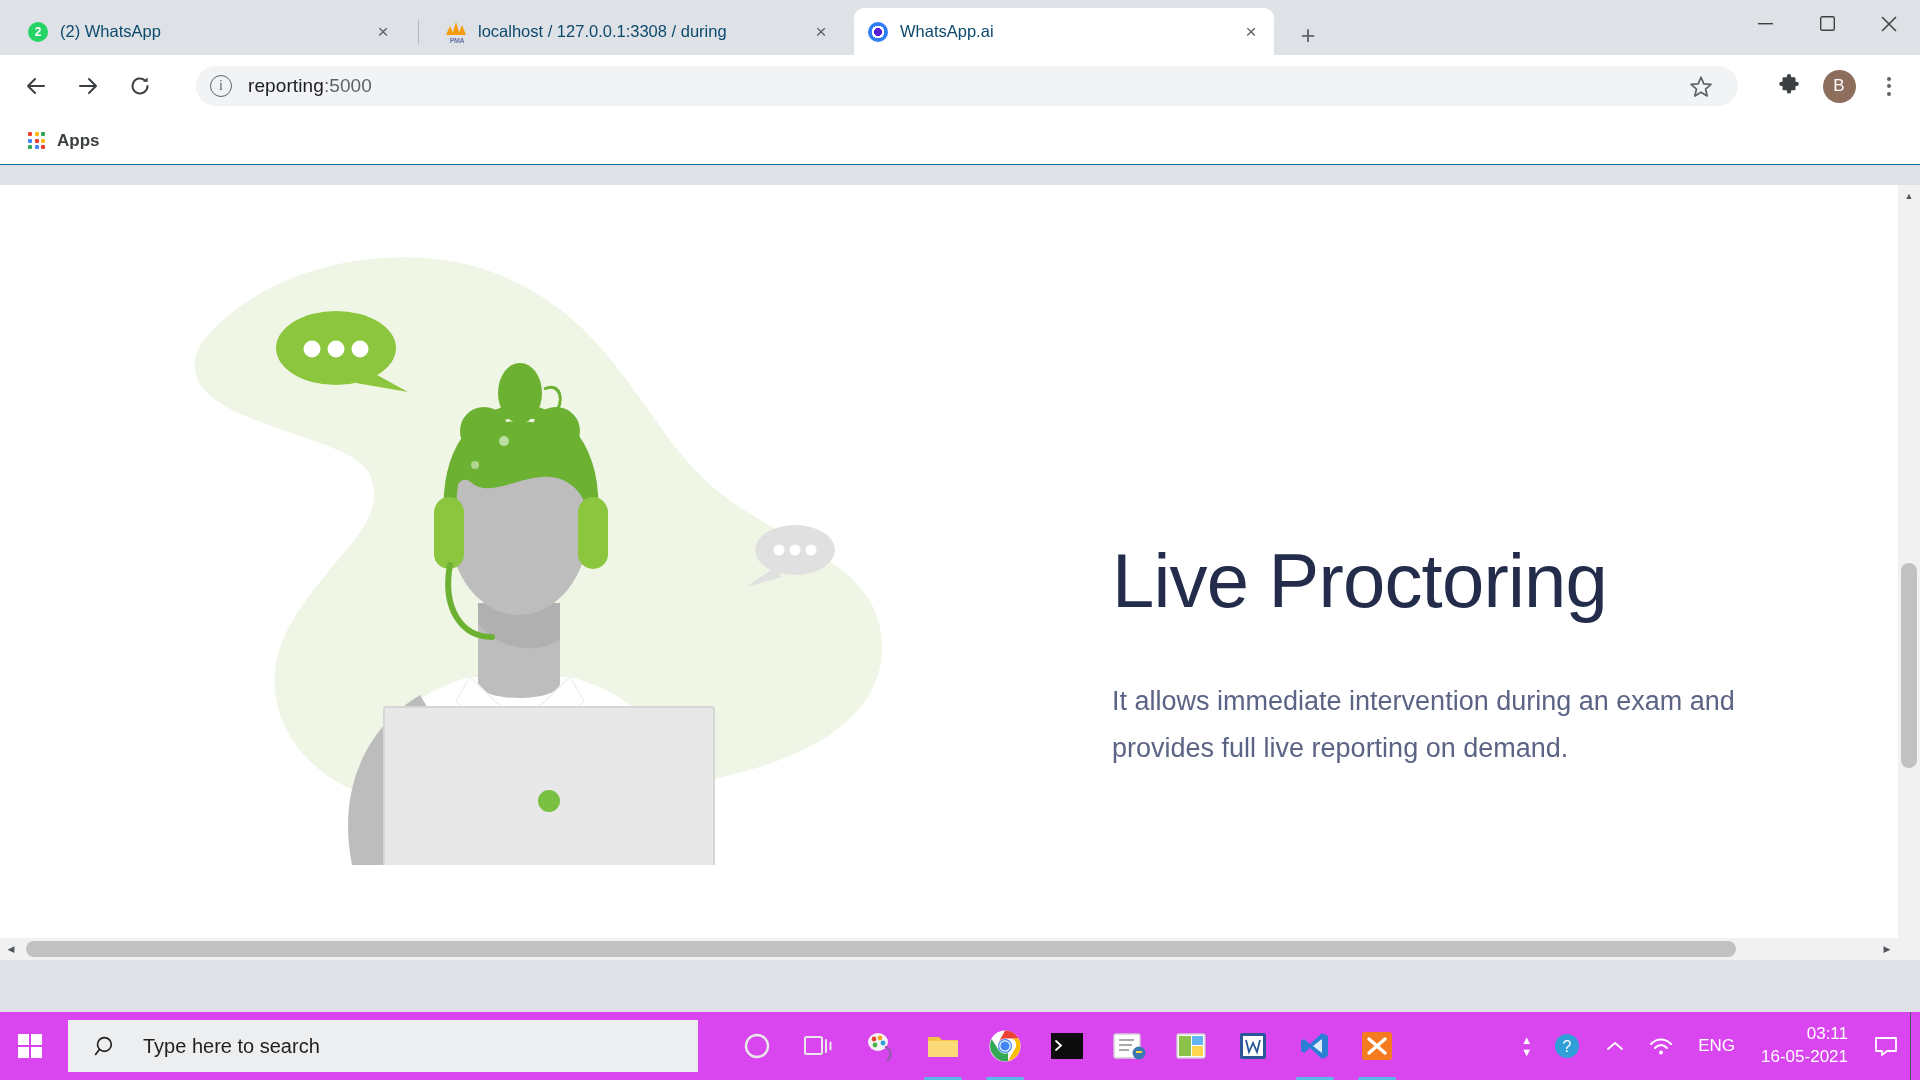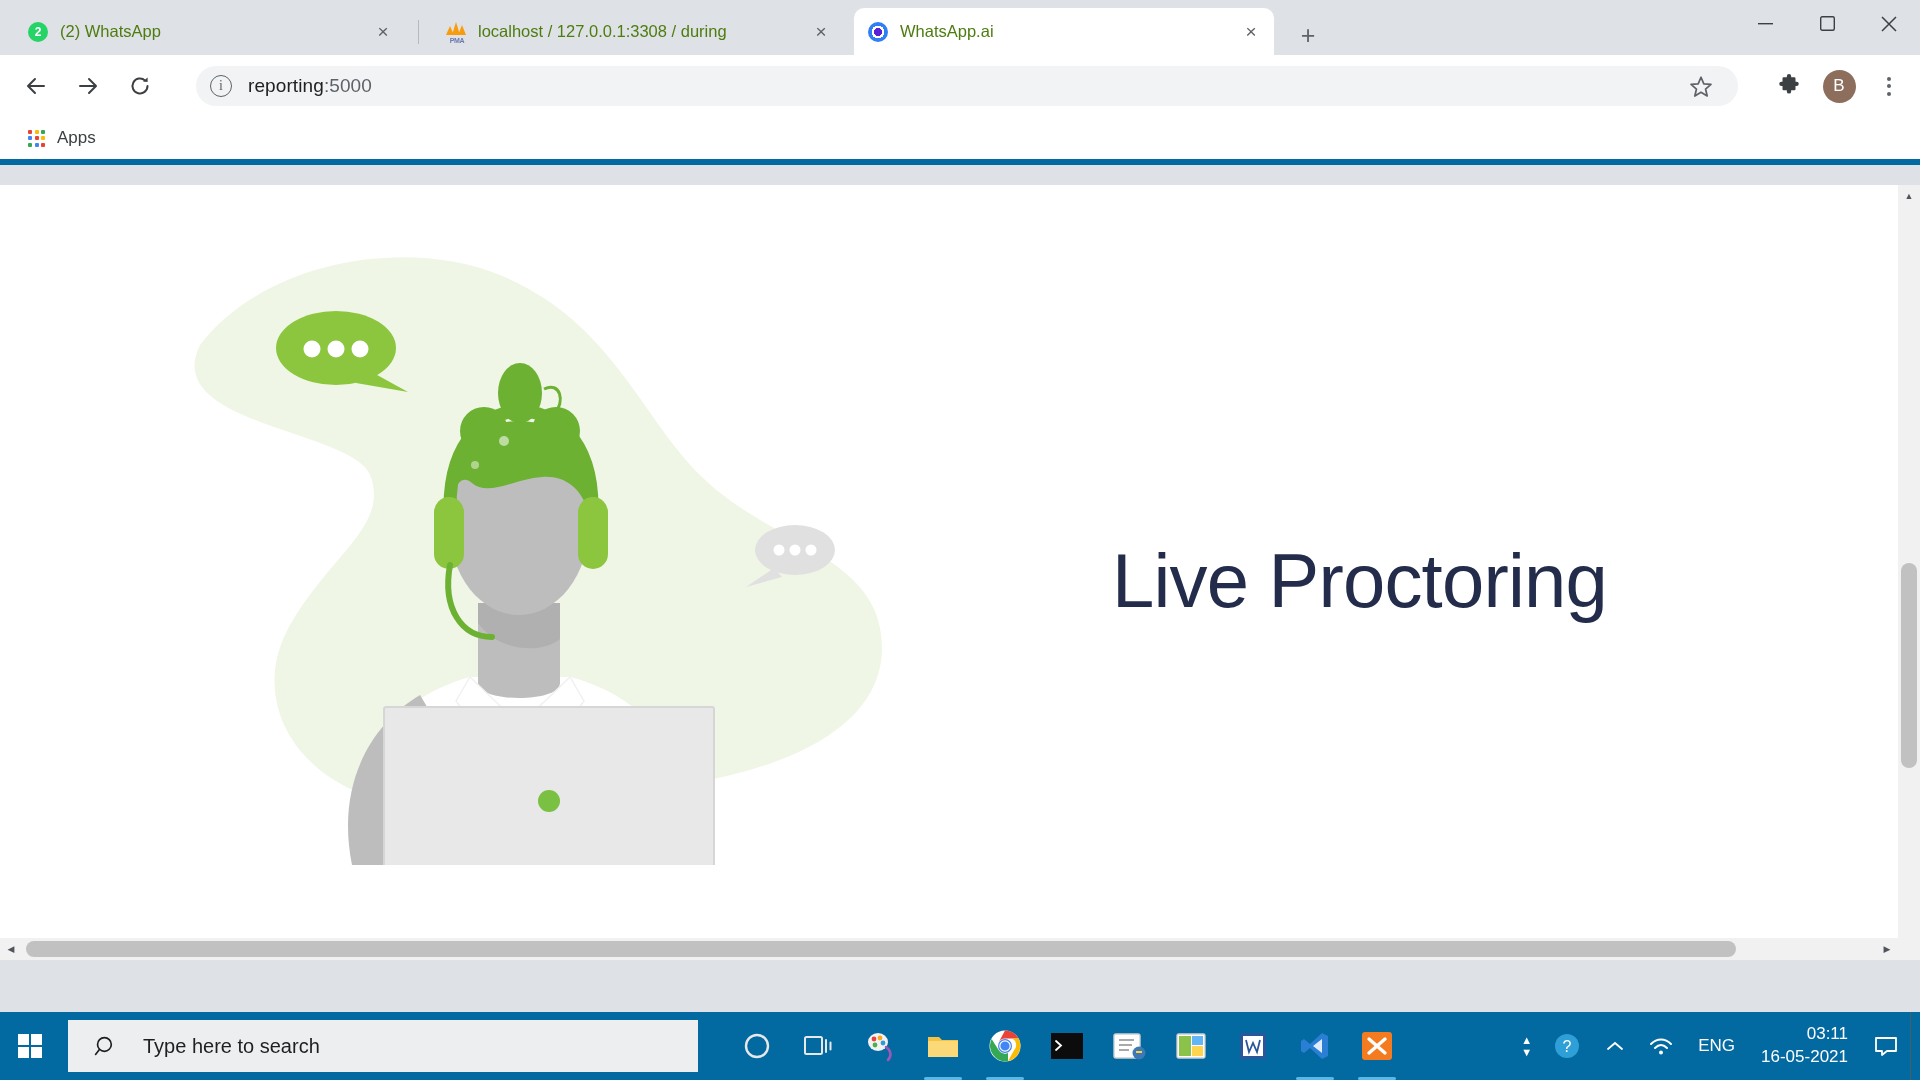--- a/index.html
+++ b/index.html
@@ -21,21 +21,21 @@
     position:absolute; top:8px; height:47px;
     display:flex; align-items:center;
     border-radius:10px 10px 0 0;
     padding:0 10px 0 14px;
   }
   .tab.inactive { background:#dee1e6; }
   .tab.active { background:#ffffff; }
 
   .tab-favicon { width:20px; height:20px; flex:0 0 20px; margin-right:12px; position:relative; }
   .tab-title {
-    font-size:16.5px; color:#4d7c0f; white-space:nowrap; overflow:hidden;
+    font-size:16.5px; color:#0c4a6e; white-space:nowrap; overflow:hidden;
     flex:1 1 auto;
   }
   .tab.inactive .tab-title { -webkit-mask-image:linear-gradient(to right,#000 85%,transparent 100%); mask-image:linear-gradient(to right,#000 85%,transparent 100%); }
   .tab-close {
     width:26px; height:26px; flex:0 0 26px; margin-left:6px;
     display:flex; align-items:center; justify-content:center;
     color:#5f6368; font-size:19px; line-height:1; border-radius:50%;
   }
   .tab-sep { position:absolute; width:1px; height:24px; background:#b6babf; top:20px; }
 
@@ -101,21 +101,21 @@
     width:33px; height:33px; border-radius:50%; background:#8d6e5c;
     display:flex; align-items:center; justify-content:center;
     color:#fff; font-size:17px;
   }
   .kebab { display:flex; flex-direction:column; gap:3.5px; align-items:center; }
   .kebab i { width:4px; height:4px; border-radius:50%; background:#5f6368; display:block; }
 
   
   .bookmarks {
     height:48px; background:#ffffff; display:flex; align-items:center;
-    position:relative; border-bottom:6px solid #0369a1;
+    position:relative; border-bottom:1px solid #0369a1;font-weight:bold;
   }
   .bm-apps { display:flex; align-items:center; margin-left:18px; padding:6px 10px; border-radius:4px; }
   .apps-grid { display:grid; grid-template-columns:repeat(3,4px); grid-template-rows:repeat(3,4px); gap:2.5px; margin-right:12px; }
   .apps-grid i { width:4px; height:4px; border-radius:1px; display:block; }
   .bm-label { font-size:17px; color:#3c4043; }
   .bm-right { position:absolute; right:16px; display:flex; align-items:center; }
   .bm-divider { width:1px; height:26px; background:#cdd1d5; margin:0 16px; }
   .folder-icon {
     width:19px; height:17px; background:#f7cc52; border-radius:2px 2px 3px 2px;
     margin-right:12px; position:relative;
@@ -156,21 +156,21 @@
   .vs-arrow.bottom { position:absolute; bottom:0; left:0; }
   .vs-thumb { position:absolute; left:3px; top:378px; width:16px; height:205px; background:#c1c1c1; border-radius:8px; }
   .hscroll { position:absolute; left:0; bottom:0; width:1898px; height:22px; background:#f1f1f1; }
   .hs-arrow { position:absolute; top:0; width:22px; height:22px; display:flex; align-items:center; justify-content:center; color:#50555c; font-size:9px; }
   .hs-thumb { position:absolute; left:26px; top:3px; width:1710px; height:16px; background:#c1c1c1; border-radius:8px; }
   .corner-box { position:absolute; right:0; bottom:0; width:22px; height:22px; background:#f1f1f1; }
 
   
   .taskbar {
     position:absolute; left:0; bottom:0; width:1920px; height:68px;
-    background:#0369a1; display:flex; align-items:center;
+    background:#d946ef; display:flex; align-items:center;
   }
   .start-btn { width:60px; height:68px; display:flex; align-items:center; justify-content:center; }
   .winlogo { display:grid; grid-template-columns:repeat(2,11px); grid-template-rows:repeat(2,11px); gap:2.5px; }
   .winlogo i { background:#ffffff; display:block; }
   .search-box {
     width:630px; height:52px; background:#eceef0; display:flex; align-items:center;
     padding-left:26px; margin-left:8px;
   }
   .search-text { font-size:20px; color:#1f1f1f; margin-left:24px; }
   .tb-icons { display:flex; align-items:center; }
@@ -374,20 +374,21 @@
               <rect x="244" y="296" width="330" height="188" rx="2" fill="#e8e8e8" stroke="#d6d6d6" stroke-width="2" transform="translate(0,186)"></rect>
               <circle cx="409" cy="576" r="11" fill="#7ac143"></circle>
               <rect x="372" y="670" width="74" height="46" fill="#e8e8e8"></rect>
               <rect x="344" y="712" width="130" height="10" rx="2" fill="#e0e0e0"></rect>
             </g>
           </svg>
         </div>
 
         <div class="copy">
           <h1 class="headline">Live Proctoring</h1>
+          <p class="subcopy">It allows immediate intervention during an exam and provides full live reporting on demand.</p>
         </div>
 
       </div>
 
       <div class="hscroll">
         <div class="hs-arrow" style="left:0;">◀</div>
         <div class="hs-thumb"></div>
         <div class="hs-arrow" style="right:0;">▶</div>
       </div>
     </div>

